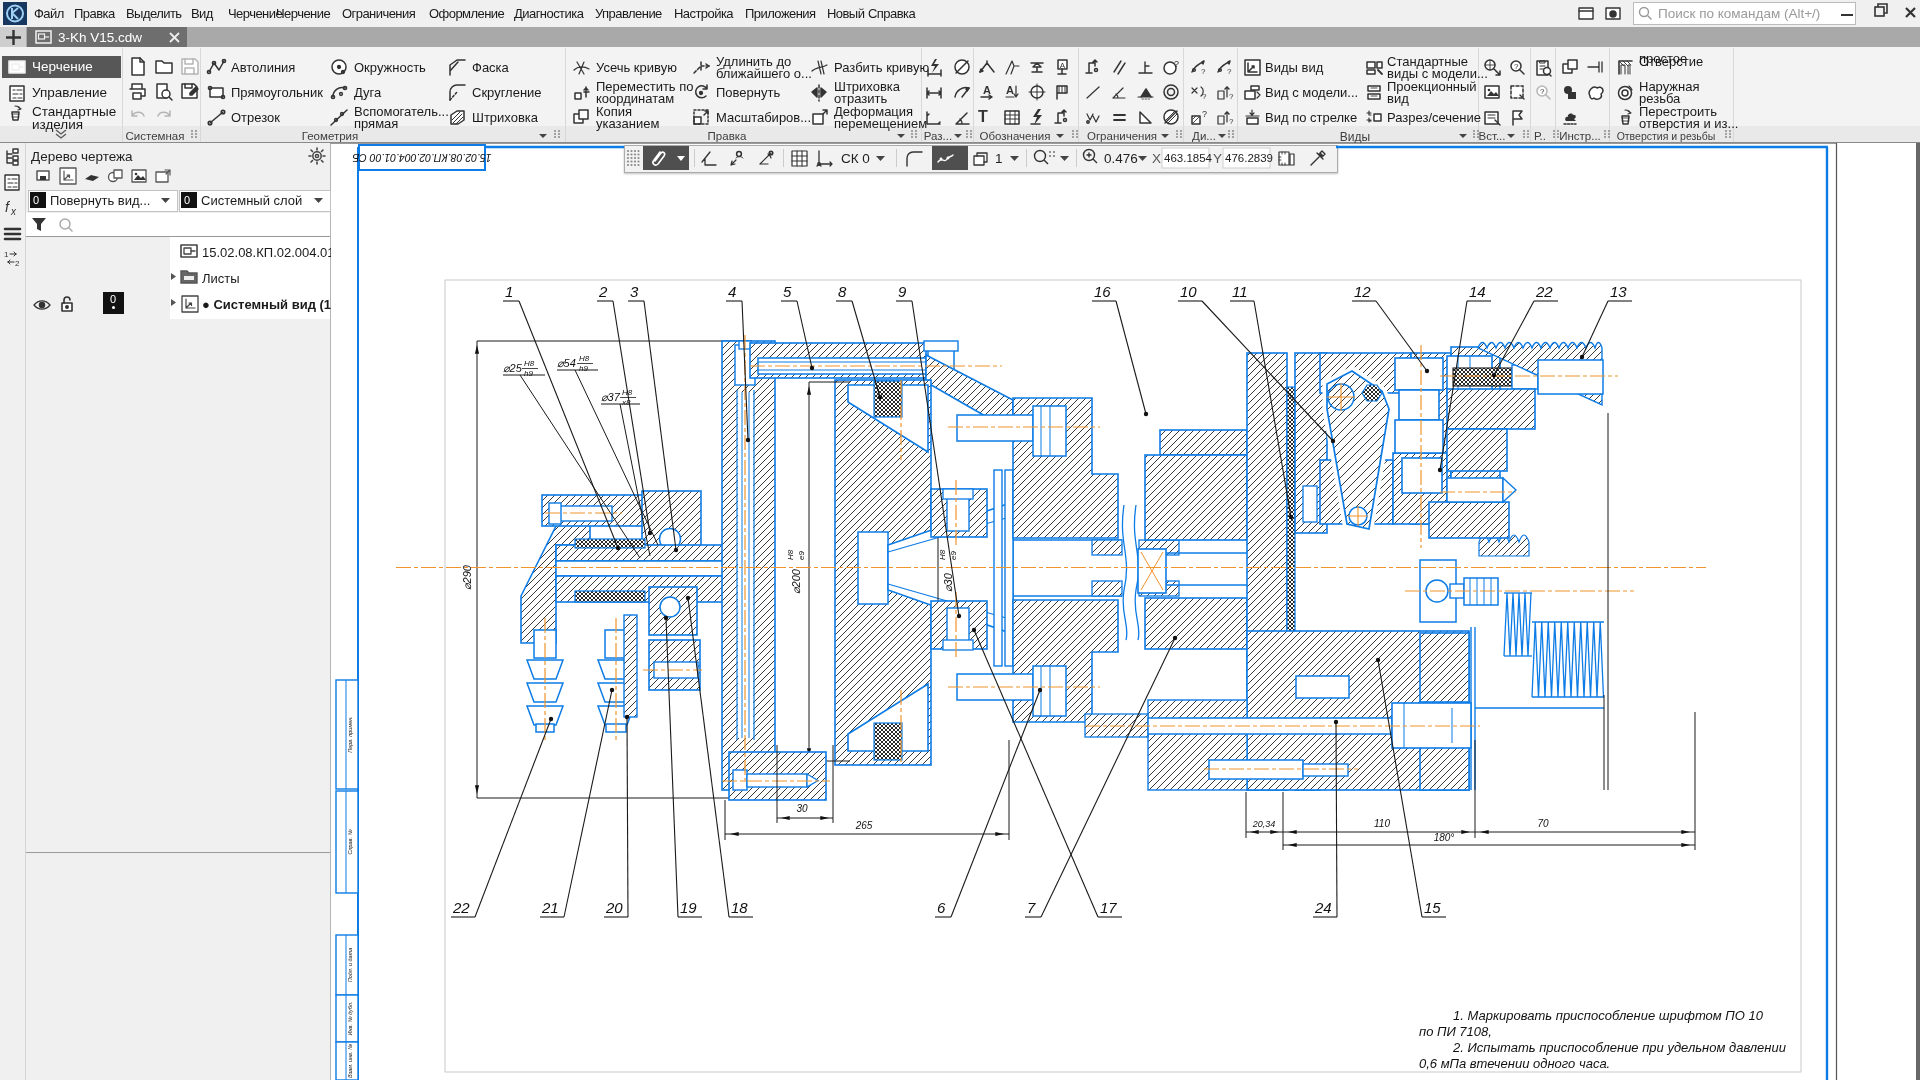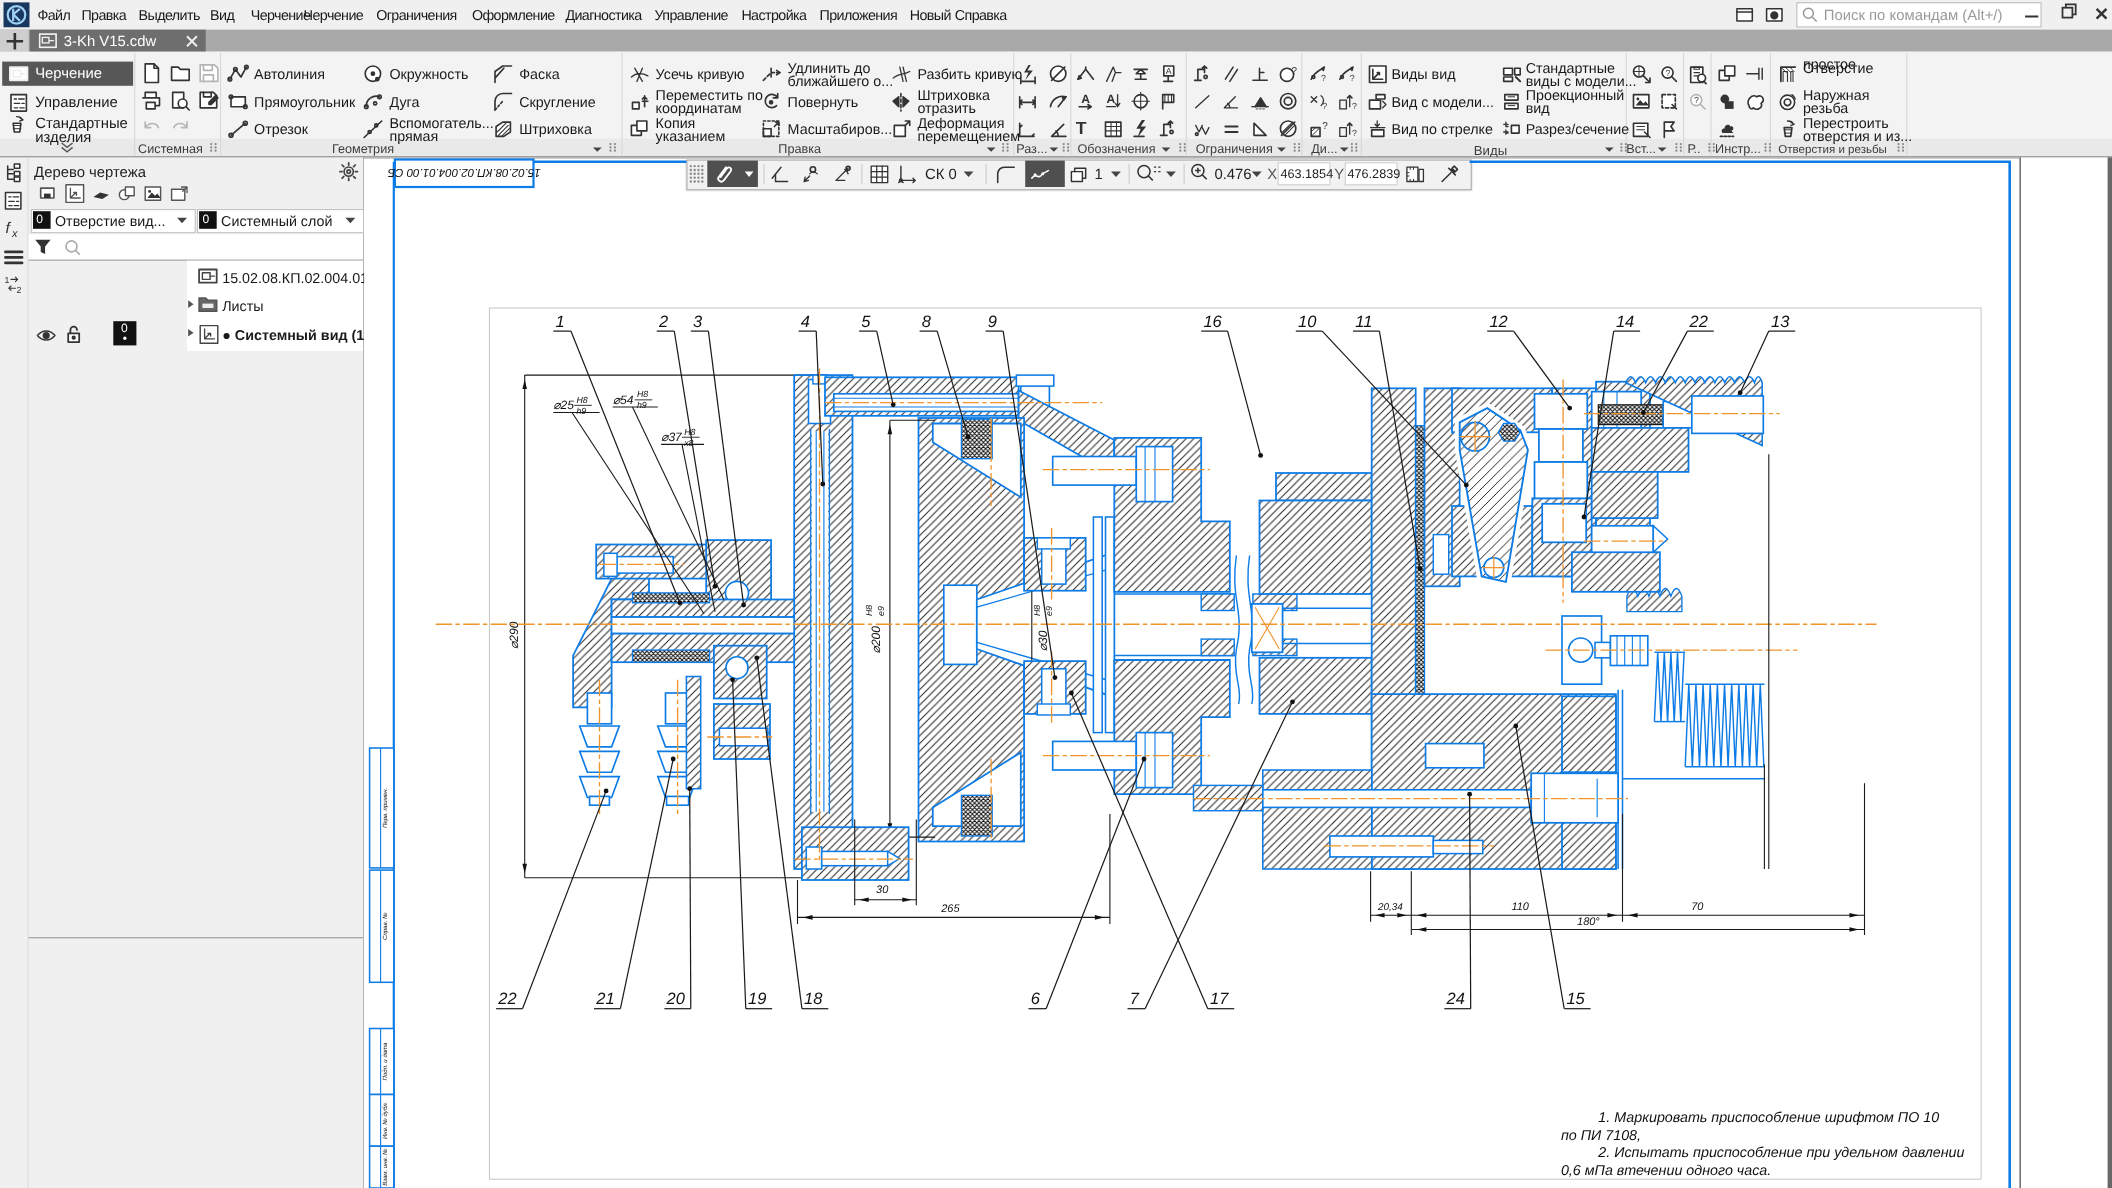--- a/index.html
+++ b/index.html
@@ -700,21 +700,21 @@
       <circle cx="6" cy="7" r="1.3" fill="#333" stroke="none"></circle>
     </g>
     <g transform="translate(128,2)" fill="none" stroke="#555" stroke-width="1.3" stroke-linecap="round" stroke-linejoin="round">
       <rect x="2" y="5" width="12" height="10" fill="#fff"></rect>
       <path d="M11 3h5v5M16 3l-4 4" stroke-width="1.2"></path>
     </g>
   </svg>
 <div class="a" style="left:28px;top:190px;width:148px;height:20px;background:#fff;border:1px solid #c2c2c2"></div>
 <div class="a" style="left:30px;top:192px;width:16px;height:16px;background:#111"></div>
 <div class="t" style="left:33px;top:194px;font-size:11px;color:#fff">0</div>
-<div class="t" style="left:50px;top:193px;font-size:13px">Отверстие вид...</div>
+<div class="t" style="left:50px;top:193px;font-size:13px">Повернуть вид...</div>
 <svg class="a" style="left:160px;top:197px" width="11" height="8">
     <path d="M1 1l4.5 5L10 1z" fill="#444"></path>
   </svg>
 <div class="a" style="left:179px;top:190px;width:150px;height:20px;background:#fff;border:1px solid #c2c2c2"></div>
 <div class="a" style="left:181px;top:192px;width:16px;height:16px;background:#111"></div>
 <div class="t" style="left:184px;top:194px;font-size:11px;color:#fff">0</div>
 <div class="t" style="left:201px;top:193px;font-size:13px">Системный слой</div>
 <svg class="a" style="left:313px;top:197px" width="11" height="8">
     <path d="M1 1l4.5 5L10 1z" fill="#444"></path>
   </svg>

